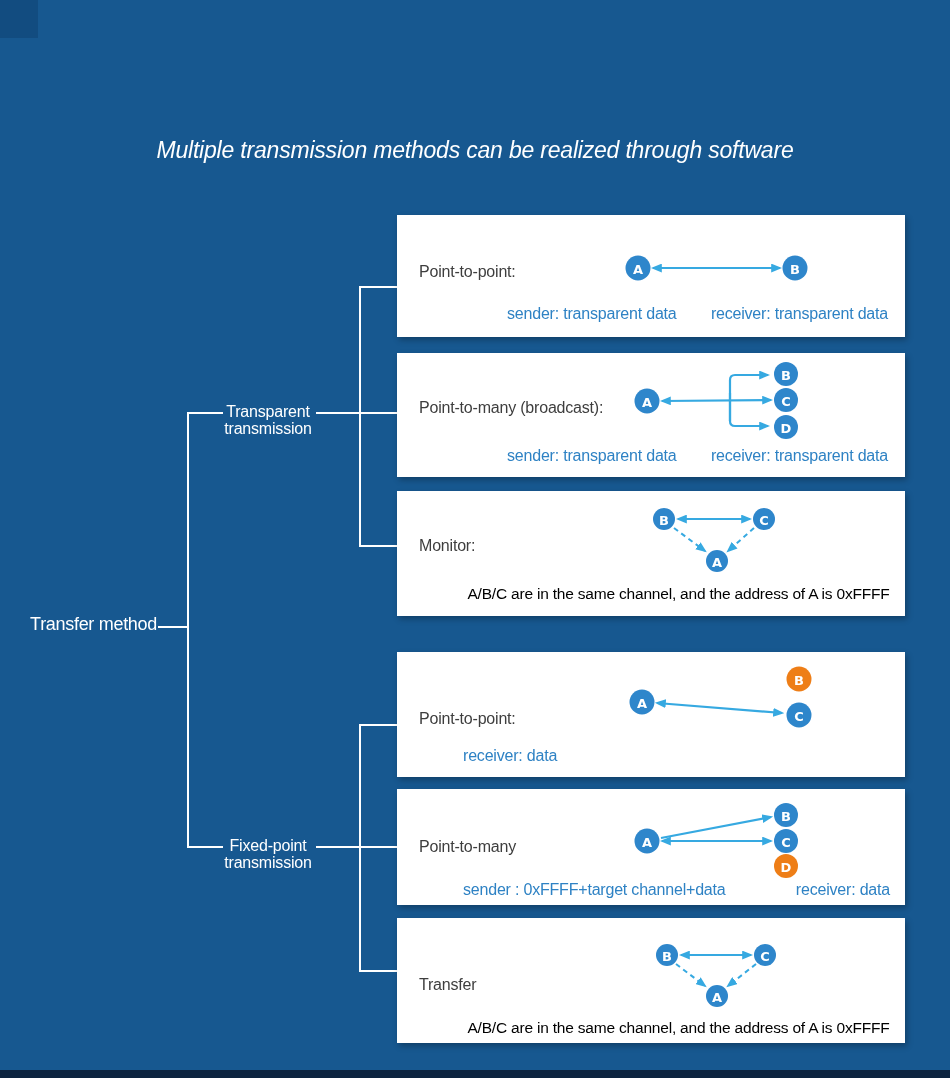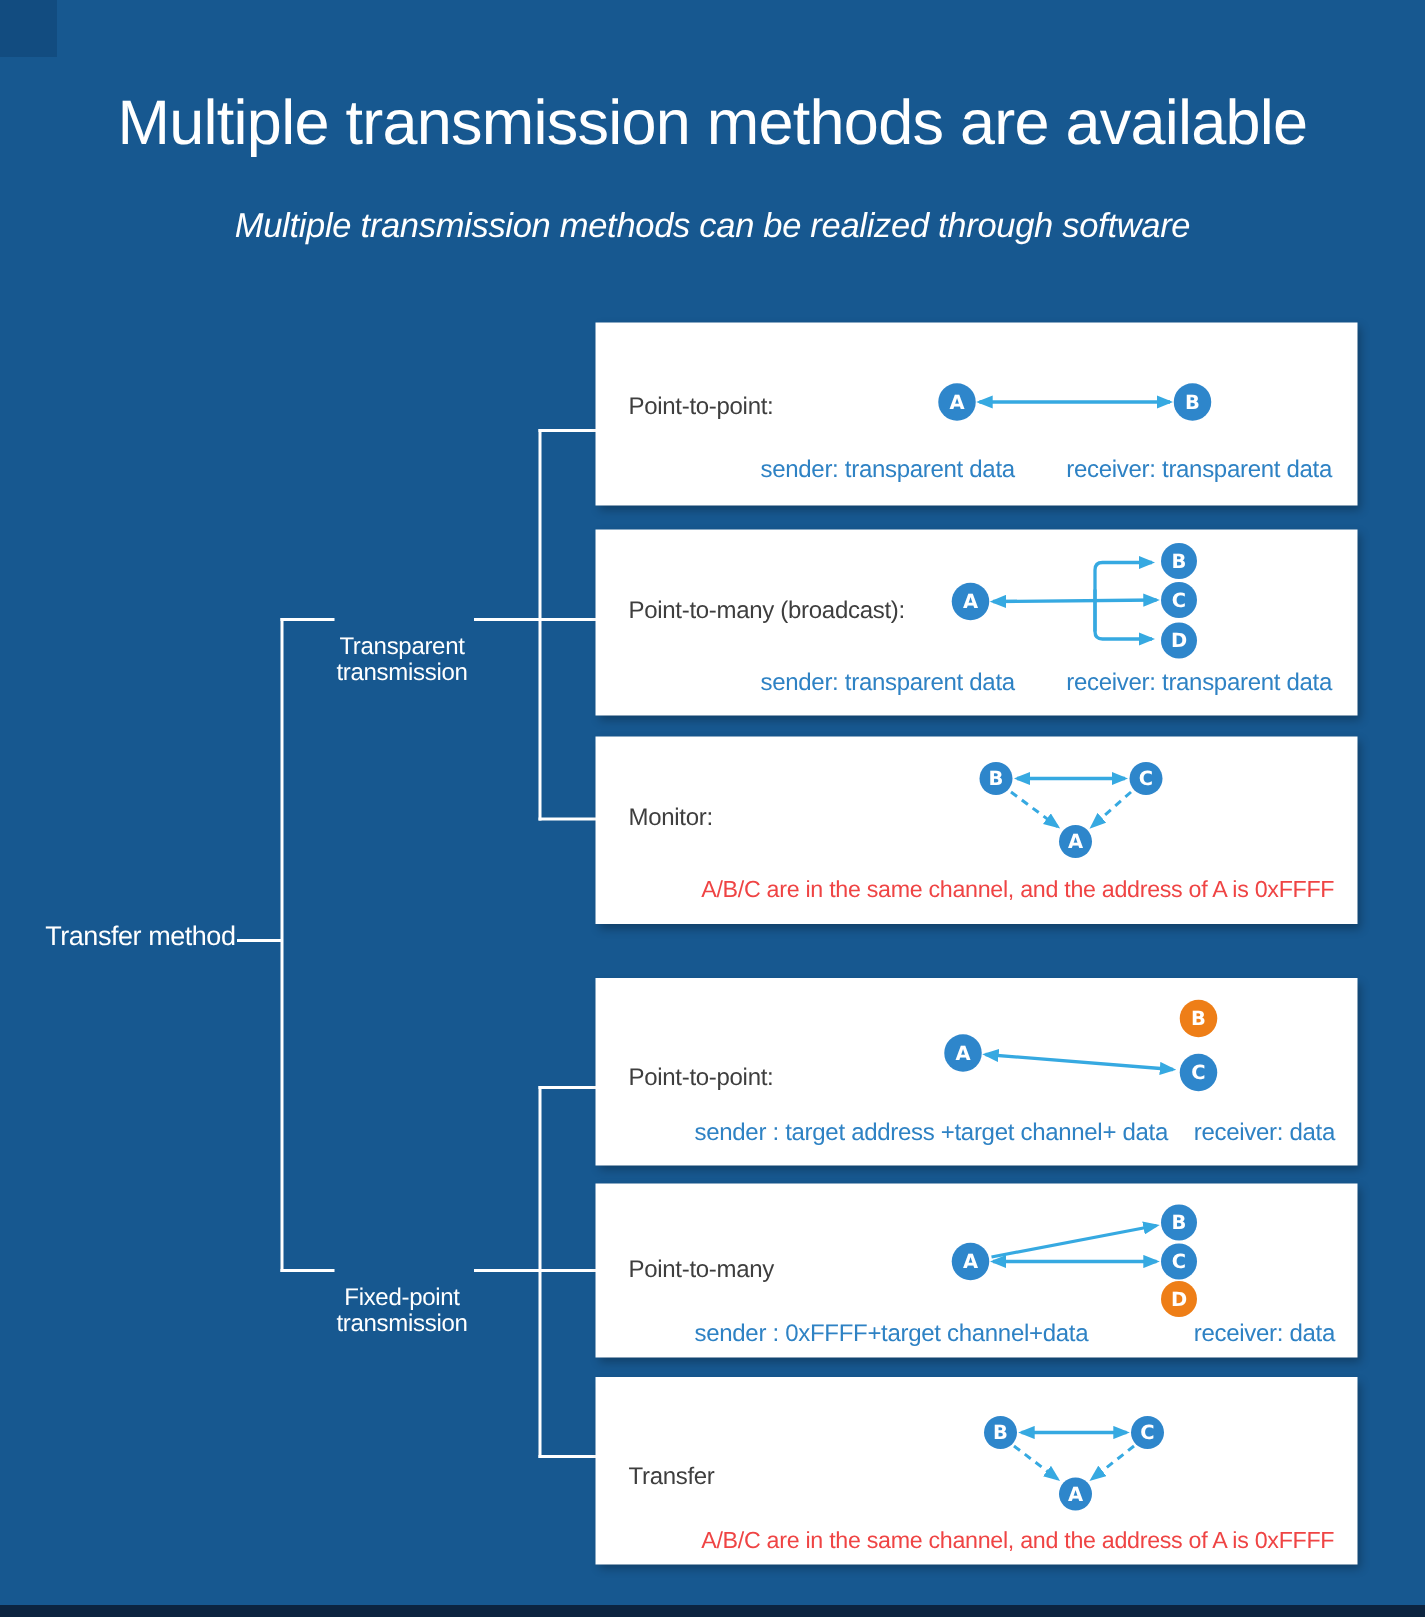--- a/index.html
+++ b/index.html
@@ -21,38 +21,38 @@
   }
 
   .tline{position:absolute;background:#ffffff;}
 
   .root-label{
     position:absolute;left:20px;top:614px;width:137px;text-align:right;
     color:#ffffff;font-size:18px;font-weight:normal;letter-spacing:-0.3px;white-space:nowrap;
   }
   .branch-label{
     position:absolute;width:110px;text-align:center;
-    color:#ffffff;font-size:16px;line-height:17px;letter-spacing:-0.2px;margin-top:20px;
+    color:#ffffff;font-size:16px;line-height:17px;letter-spacing:-0.2px;
   }
 
   .card{
     position:absolute;left:397px;width:508px;background:#ffffff;
     box-shadow:2px 3px 6px rgba(0,0,0,0.28);
   }
   .card-label{
     position:absolute;left:22px;color:#3e3e3e;font-size:16px;letter-spacing:-0.2px;white-space:nowrap;
   }
   .diagram{position:absolute;left:0;top:0;}
   .io-row{
     position:absolute;left:0;right:0;display:flex;justify-content:space-between;
     color:#2e82c4;font-size:16px;letter-spacing:-0.2px;white-space:nowrap;
   }
   .note-row{
     position:absolute;left:0;right:0;text-align:center;
-    color:#ef4444;font-size:15.5px;letter-spacing:-0.2px;white-space:nowrap;
+    color:#000000;font-size:15.5px;letter-spacing:-0.2px;white-space:nowrap;
   }
 
   .arr{stroke:#36a9e1;stroke-width:2.2;fill:none;}
   .dash{stroke-dasharray:5 4;stroke-width:2;}
   .cnode{fill:#2e86cb;}
   .cnode--orange{fill:#ee7e17;}
   .ntext{
     fill:#ffffff;font-weight:bold;font-size:13px;text-anchor:middle;dominant-baseline:central;
     font-family:"DejaVu Sans","Liberation Sans",sans-serif;
   }
@@ -64,21 +64,20 @@
   <defs>
     <marker id="ah" viewBox="0 0 10 8" refX="8" refY="4" markerWidth="11" markerHeight="9" orient="auto-start-reverse" markerUnits="userSpaceOnUse">
       <path d="M0,0 L10,4 L0,8 Z" fill="#36a9e1"></path>
     </marker>
   </defs>
 </svg>
 
 <div class="stage">
   <div class="corner-square"></div>
 
-  <div class="title">Multiple transmission methods are available</div>
   <div class="subtitle">Multiple transmission methods can be realized through software</div>
 
   <div class="tline" style="left:158px;top:626px;width:30px;height:2px"></div>
   <div class="tline" style="left:187px;top:412px;width:2px;height:436px"></div>
 
   <div class="tline" style="left:187px;top:412px;width:36px;height:2px"></div>
   <div class="tline" style="left:316px;top:412px;width:82px;height:2px"></div>
   <div class="tline" style="left:359px;top:286px;width:2px;height:261px"></div>
   <div class="tline" style="left:359px;top:286px;width:39px;height:2px"></div>
   <div class="tline" style="left:359px;top:545px;width:39px;height:2px"></div>
@@ -158,21 +157,20 @@
     <svg class="diagram" width="508" height="125" viewBox="0 0 508 125">
       <line class="arr" x1="260" y1="51" x2="385" y2="61" marker-start="url(#ah)" marker-end="url(#ah)"></line>
       <circle class="cnode" cx="245" cy="50" r="12.5"></circle>
       <text class="ntext" x="245" y="51">A</text>
       <circle class="cnode cnode--orange" cx="402" cy="27" r="12.5"></circle>
       <text class="ntext" x="402" y="28">B</text>
       <circle class="cnode" cx="402" cy="63" r="12.5"></circle>
       <text class="ntext" x="402" y="64">C</text>
     </svg>
     <div class="io-row" style="bottom:12px;padding:0 15px 0 66px">
-      <span>sender : target address +target channel+ data</span>
       <span>receiver: data</span>
     </div>
   </div>
 
   <div class="card" style="top:789px;height:116px">
     <div class="card-label" style="top:49px">Point-to-many</div>
     <svg class="diagram" width="508" height="116" viewBox="0 0 508 116">
       <line class="arr" x1="264" y1="49" x2="374" y2="28" marker-end="url(#ah)"></line>
       <line class="arr" x1="265" y1="52" x2="374" y2="52" marker-start="url(#ah)" marker-end="url(#ah)"></line>
       <circle class="cnode" cx="250" cy="52" r="12.5"></circle>

